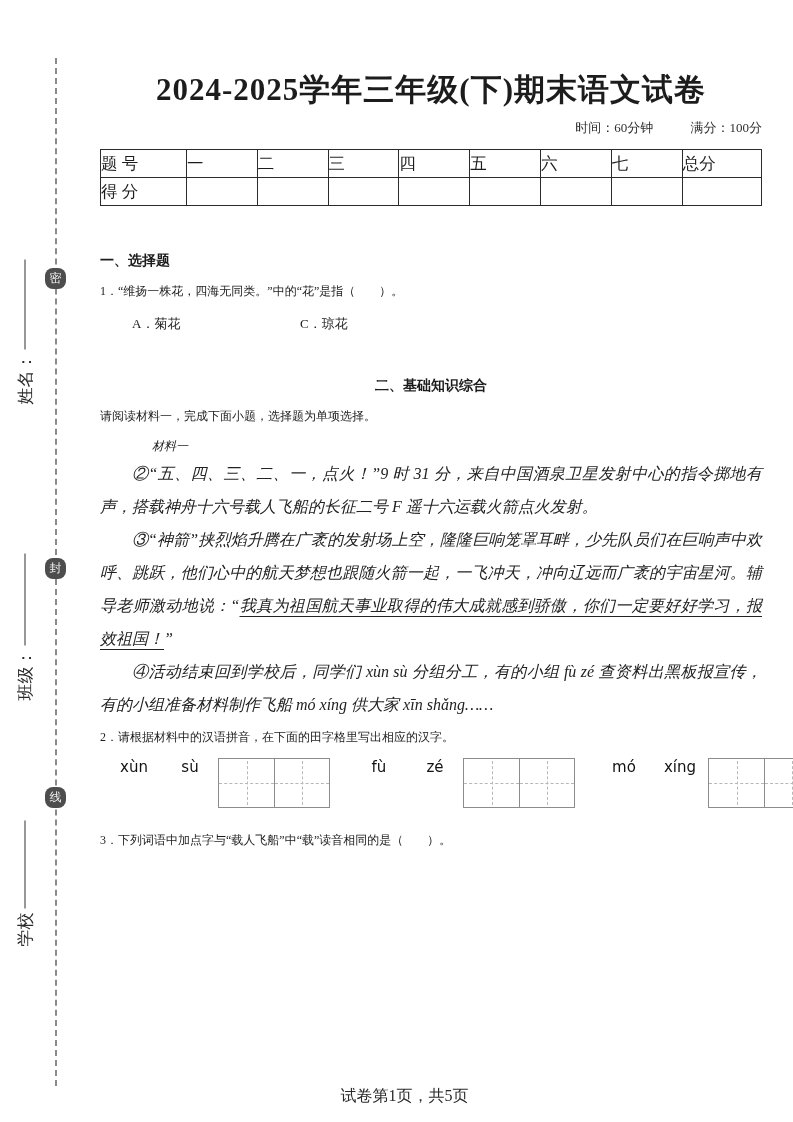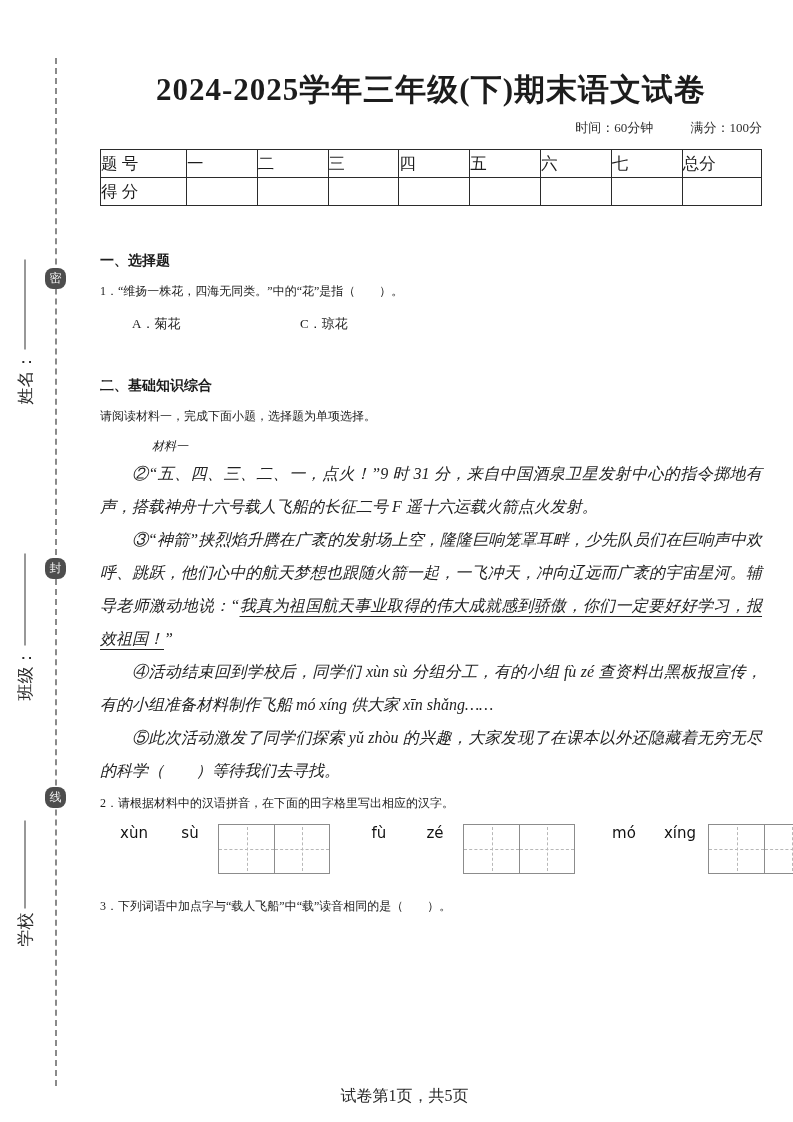--- a/index.html
+++ b/index.html
@@ -70,21 +70,21 @@
   table.score-table td {
     border: 1.7px solid #2b2b2b;
     height: 28px;
     vertical-align: middle;
   }
   td.col-label { width: 13%; }
   td.col-total { width: 12%; }
 
   .sec-heading { font-weight: bold; font-size: 14px; }
   .sec1-heading { margin-top: 46px; }
-  .sec2-heading { margin-top: 44px; }
+  .sec2-heading { margin-top: 44px; text-align: center; }
 
   .q-text { margin-top: 13px; font-size: 12px; }
 
   .options-row {
     margin-top: 15px;
     padding-left: 32px;
     display: flex;
     font-size: 13px;
   }
   .opt-a { width: 168px; }
@@ -218,21 +218,20 @@
   <div class="q-text">请阅读材料一，完成下面小题，选择题为单项选择。</div>
   <div class="mat-title">材料一</div>
 
 
   <p class="mat-para"><span>②“五、四、三、二、一，点火！”9 时 31 分，来自中国酒泉卫星发射中心的指令掷地有声，搭载神舟十六号载人飞船的长征二号 F 遥十六运载火箭点火发射。</span></p>
 
   <p class="mat-para"><span>③“神箭”挟烈焰升腾在广袤的发射场上空，隆隆巨响笼罩耳畔，少先队员们在巨响声中欢呼、跳跃，他们心中的航天梦想也跟随火箭一起，一飞冲天，冲向辽远而广袤的宇宙星河。辅导老师激动地说：“</span><span class="u-seg">我真为祖国航天事业取得的伟大成就感到骄傲，你们一定要好好学习，报效祖国！</span><span>”</span></p>
 
   <p class="mat-para"><span>④活动结束回到学校后，同学们 xùn sù 分组分工，有的小组 fù zé 查资料出黑板报宣传，有的小组准备材料制作飞船 mó xíng 供大家 xīn shǎng……</span></p>
 
-  <p class="mat-para"><span>⑤此次活动激发了同学们探索 yǔ zhòu 的兴趣，大家发现了在课本以外还隐藏着无穷无尽的科学（　　）等待我们去寻找。</span></p>
 
   <div class="q-text" style="margin-top:8px">2．请根据材料中的汉语拼音，在下面的田字格里写出相应的汉字。</div>
 
   <div class="grid-row">
     <div class="grid-group">
       <div class="pinyin-row">
         <span>xùn</span>
         <span>sù</span>
       </div>
       <div class="tzg">

